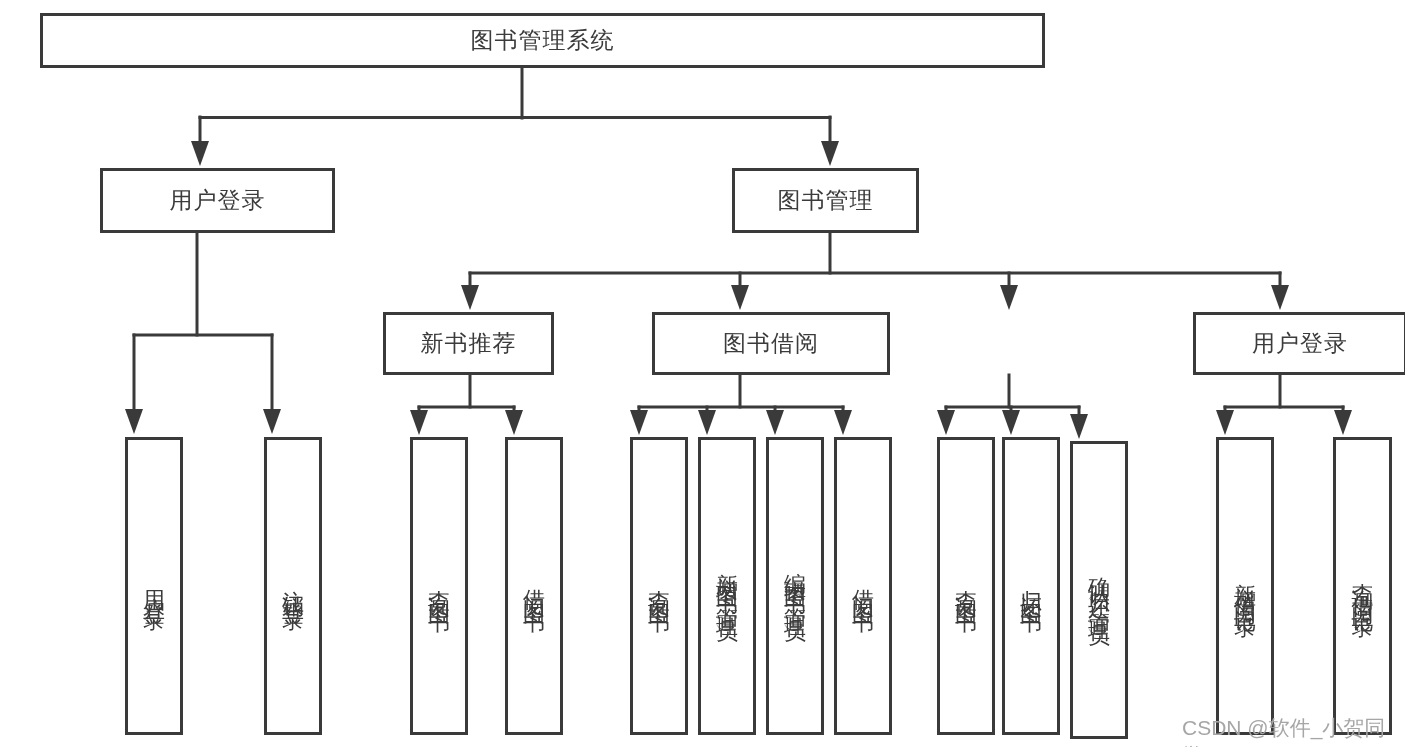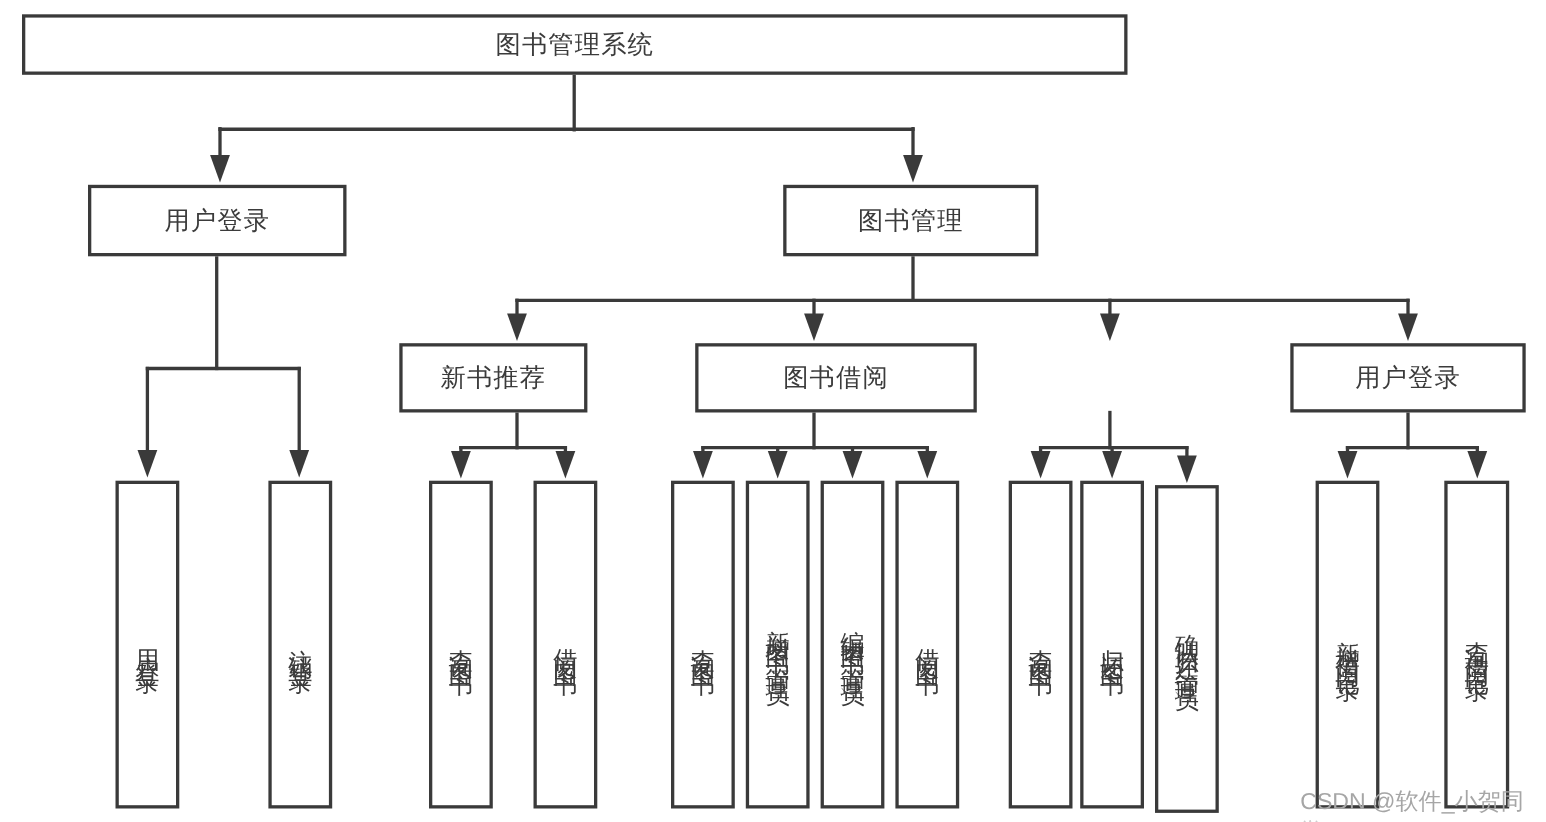--- a/index.html
+++ b/index.html
@@ -9,20 +9,21 @@
   }
   .connectors{position:absolute;left:0;top:0;z-index:1;}
   .connectors line{stroke:#3a3a3a;stroke-width:3;stroke-linecap:square;}
   .connectors path{fill:#3a3a3a;stroke:none;}
   .box{
     position:absolute;box-sizing:border-box;
     border:3px solid #3a3a3a;background:#ffffff;
     display:flex;align-items:center;justify-content:center;
     color:#3b3b3b;font-size:23px;letter-spacing:1px;z-index:2;
     white-space:nowrap;
+    margin-left:20px;
   }
   .leaf{
     writing-mode:vertical-rl;text-orientation:mixed;
     font-size:22px;letter-spacing:7px;white-space:normal;
   }
   .watermark{
     position:absolute;left:1182px;top:714px;z-index:5;
     color:#a6a6a6;font-size:21px;letter-spacing:0;
   }
 </style>
@@ -89,24 +90,24 @@
     <line x1="1225" y1="407" x2="1343" y2="407"></line>
     <line x1="1225" y1="407" x2="1225" y2="413"></line>
     <path d="M1216 410 L1234 410 L1225 435 Z"></path>
     <line x1="1343" y1="407" x2="1343" y2="413"></line>
     <path d="M1334 410 L1352 410 L1343 435 Z"></path>
   </svg>
 
   <div class="box" style="left:20px;top:13px;width:1005px;height:55px;">图书管理系统</div>
 
   <div class="box" style="left:80px;top:168px;width:235px;height:65px;">用户登录</div>
-  <div class="box" style="left:712px;top:168px;width:232px;height:65px;">图书管理</div>
+  <div class="box" style="left:712px;top:168px;width:187px;height:65px;">图书管理</div>
 
   <div class="box" style="left:363px;top:312px;width:171px;height:63px;">新书推荐</div>
-  <div class="box" style="left:632px;top:312px;width:256px;height:63px;">图书借阅</div>
+  <div class="box" style="left:632px;top:312px;width:238px;height:63px;">图书借阅</div>
   <div class="box" style="left:1173px;top:312px;width:214px;height:63px;">用户登录</div>
 
   <div class="box leaf" style="left:105px;top:437px;width:58px;height:298px;">用户登录</div>
   <div class="box leaf" style="left:244px;top:437px;width:58px;height:298px;">注销登录</div>
 
   <div class="box leaf" style="left:390px;top:437px;width:58px;height:298px;">查询图书</div>
   <div class="box leaf" style="left:485px;top:437px;width:58px;height:298px;">借阅图书</div>
 
   <div class="box leaf" style="left:610px;top:437px;width:58px;height:298px;">查询图书</div>
   <div class="box leaf" style="left:678px;top:437px;width:58px;height:298px;">新增图书（管理员）</div>

